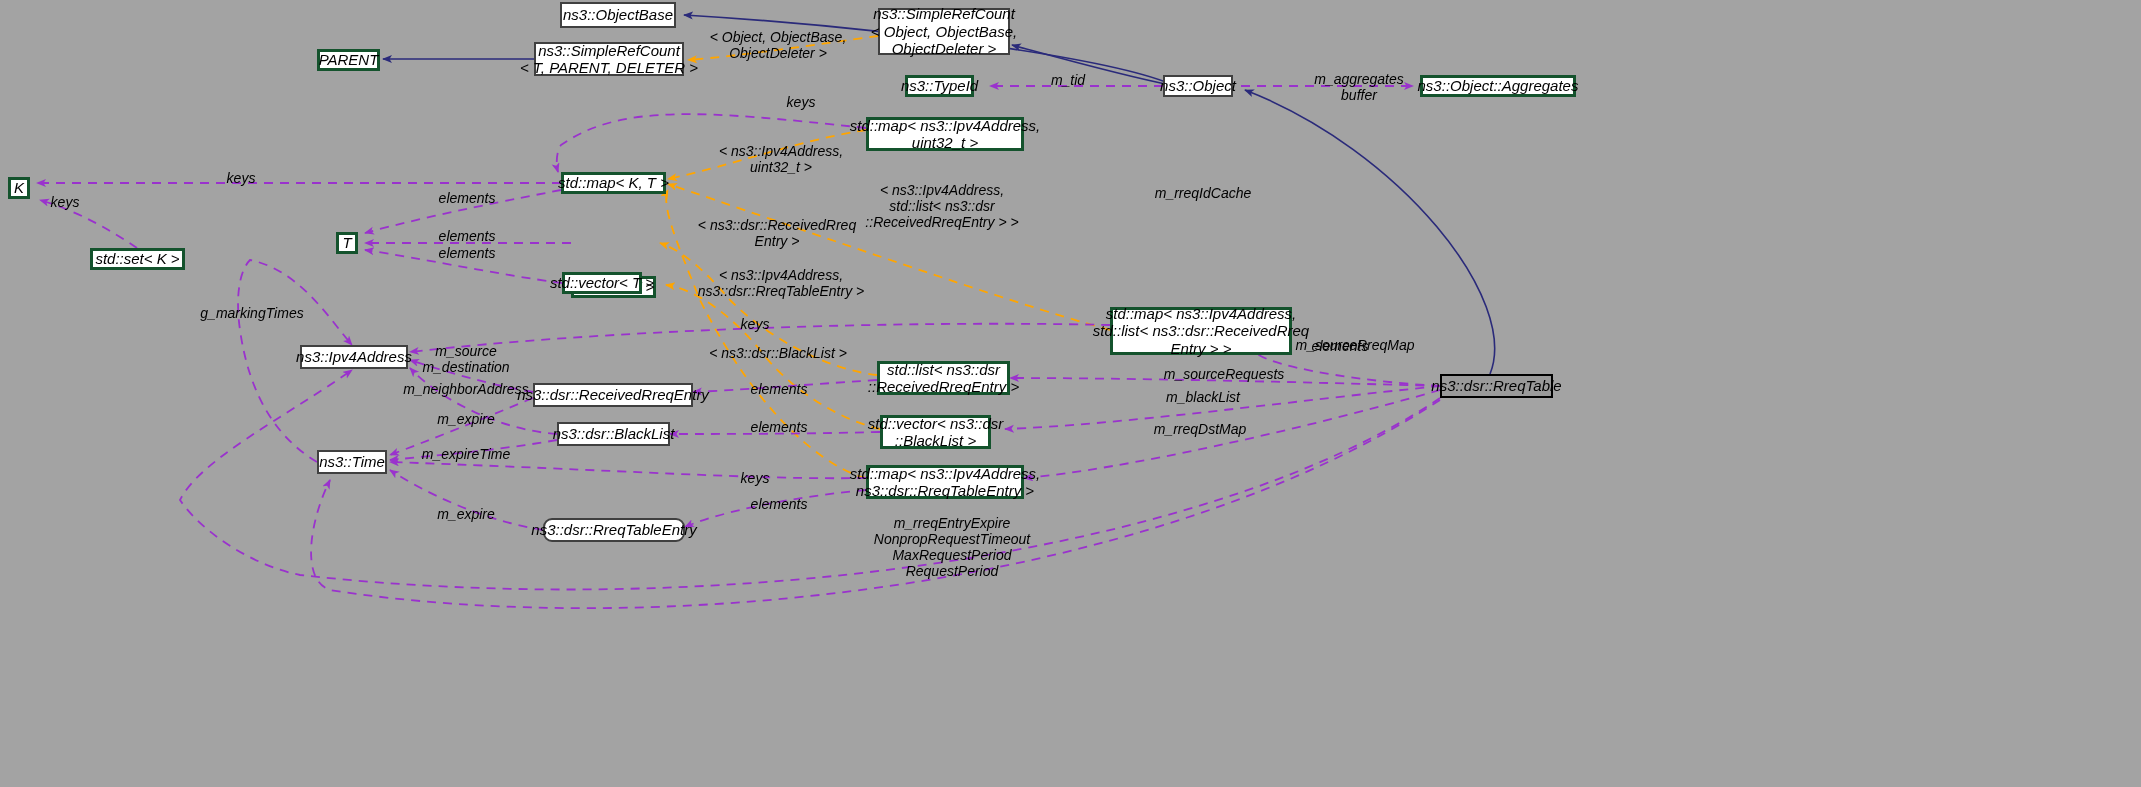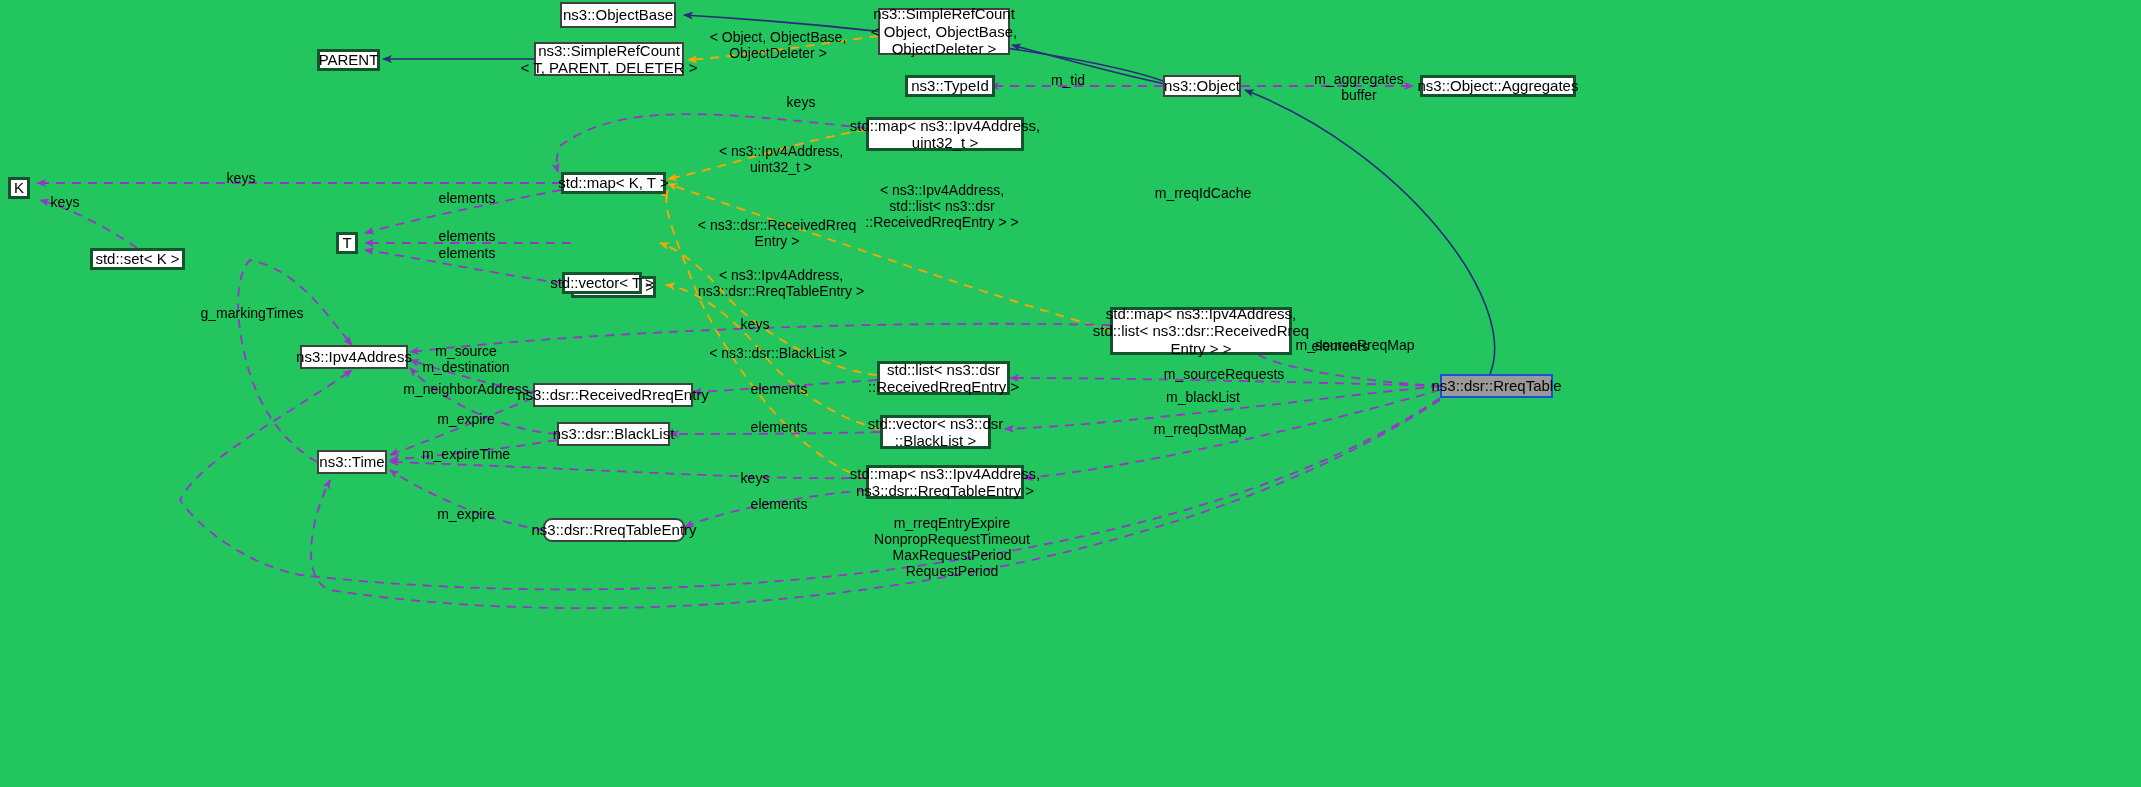--- a/index.html
+++ b/index.html
@@ -1,36 +1,36 @@
 <!DOCTYPE html>
 <html><head>
 <meta charset="utf-8">
 <style>
   html,body{margin:0;padding:0;background:#ffffff;}
   body{font-family:"Liberation Sans","DejaVu Sans",sans-serif;}
-  #canvas{position:relative;width:2141px;height:787px;overflow:hidden;background:#22c55e;}
+  #canvas{position:relative;width:2141px;height:787px;overflow:hidden;background:#a3a3a3;font-style:italic;}
   #edges{position:absolute;left:0;top:0;width:2141px;height:787px;}
 
   .node{
     position:absolute;
     box-sizing:border-box;
     background:#ffffff;
     border:3px solid #14532d;
     color:#000000;
     font-size:15px;
     line-height:17.5px;
     text-align:center;
     display:flex;
     align-items:center;
     justify-content:center;
     white-space:pre;
     letter-spacing:0px;
   }
   .node.solid{ border:2px solid #404040; }
-  .node.focus{ background:#9a9a9a; border:2px solid #1d4ed8; color:#000; }
+  .node.focus{ background:#9a9a9a; border:2px solid #000000; color:#000; }
 
   .elabel{
     position:absolute;
     font-size:14px;
     line-height:16px;
     color:#000000;
     white-space:pre;
     text-align:center;
     transform:translateX(-50%);
   }
@@ -100,22 +100,22 @@
   </svg>
 
   <div id="nodes-layer">
       <div class="node solid" style="left: 560px; top: 2px; width: 116px; height: 26px;">ns3::ObjectBase</div>
       <div class="node solid" style="left: 534px; top: 42px; width: 150px; height: 34px;">ns3::SimpleRefCount
 &lt; T, PARENT, DELETER &gt;</div>
       <div class="node " style="left: 317px; top: 49px; width: 63px; height: 22px;">PARENT</div>
       <div class="node solid" style="left: 878px; top: 8px; width: 132px; height: 47px;">ns3::SimpleRefCount
 &lt; Object, ObjectBase,
 ObjectDeleter &gt;</div>
-      <div class="node " style="left: 905px; top: 75px; width: 90px; height: 22px;">ns3::TypeId</div>
-      <div class="node solid" style="left: 1163px; top: 75px; width: 78px; height: 22px;">ns3::Object</div>
+      <div class="node " style="left: 905px; top: 75px; width: 69px; height: 22px;">ns3::TypeId</div>
+      <div class="node solid" style="left: 1163px; top: 75px; width: 70px; height: 22px;">ns3::Object</div>
       <div class="node " style="left: 1420px; top: 75px; width: 156px; height: 22px;">ns3::Object::Aggregates</div>
       <div class="node " style="left: 866px; top: 117px; width: 158px; height: 34px;">std::map&lt; ns3::Ipv4Address,
 uint32_t &gt;</div>
       <div class="node " style="left: 8px; top: 177px; width: 22px; height: 22px;">K</div>
       <div class="node " style="left: 561px; top: 172px; width: 105px; height: 22px;">std::map&lt; K, T &gt;</div>
       <div class="node " style="left: 336px; top: 232px; width: 22px; height: 22px;">T</div>
       <div class="node " style="left: 571px; top: 232px; width: 85px; height: 22px; margin-top: 44px;">std::list&lt; T &gt;</div>
       <div class="node " style="left: 90px; top: 248px; width: 95px; height: 22px;">std::set&lt; K &gt;</div>
       <div class="node " style="left: 562px; top: 272px; width: 80px; height: 22px;">std::vector&lt; T &gt;</div>
       <div class="node " style="left: 1110px; top: 307px; width: 182px; height: 48px;">std::map&lt; ns3::Ipv4Address,

